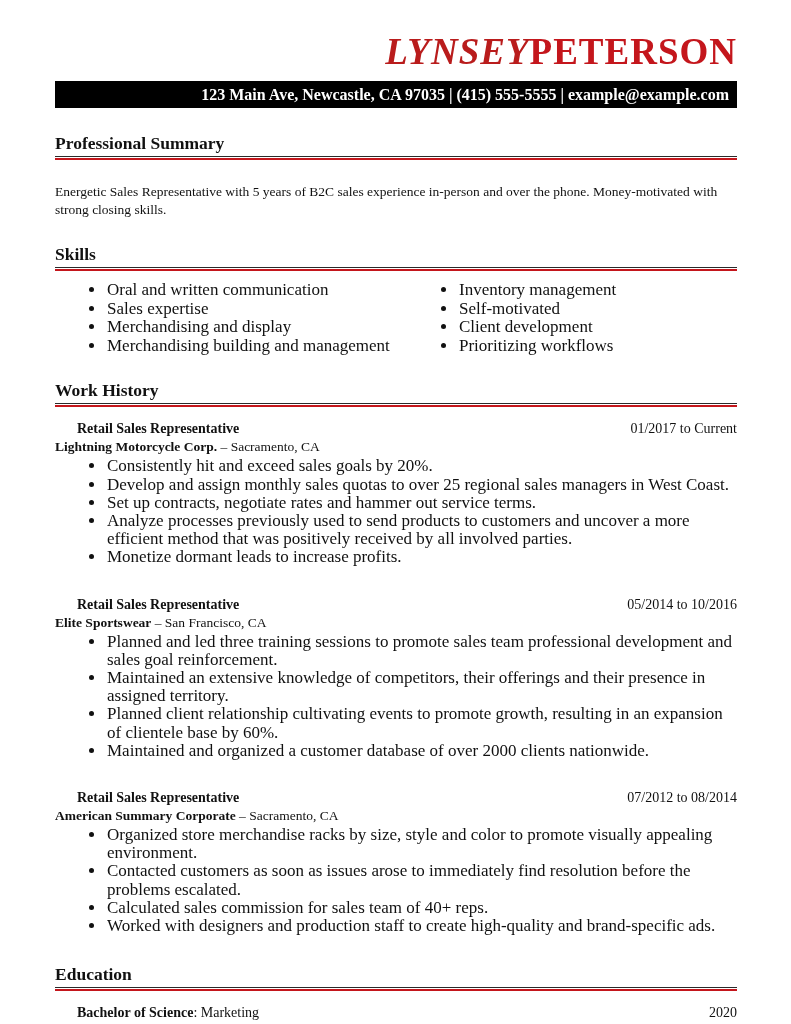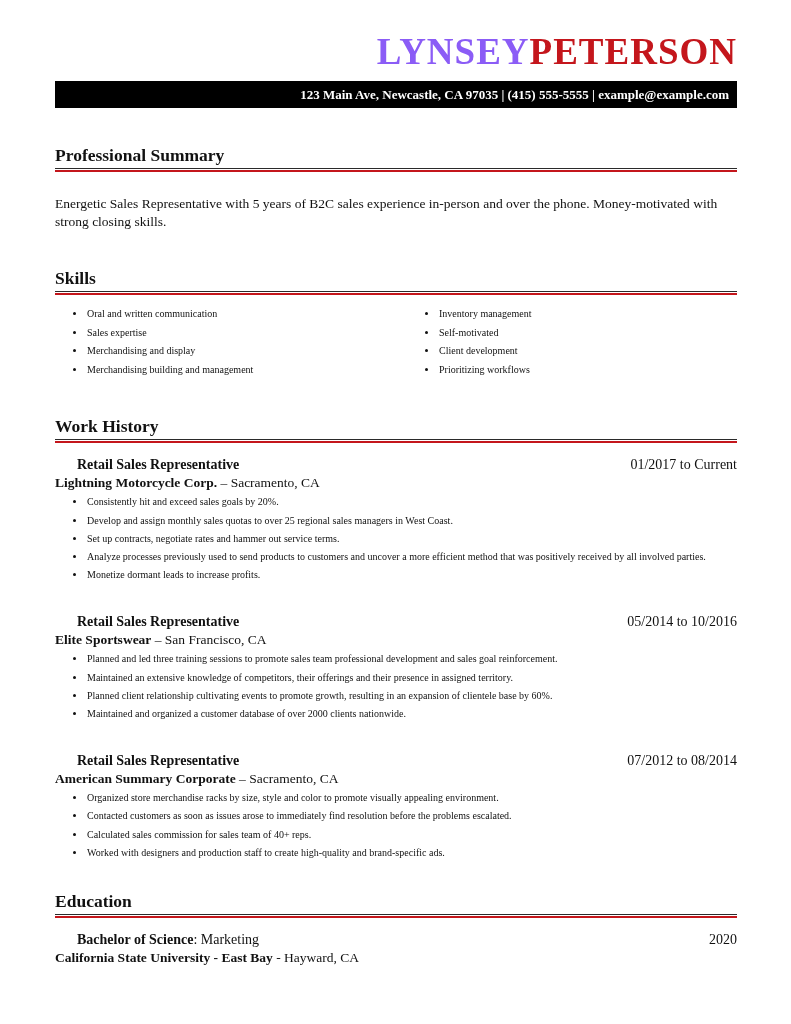--- a/index.html
+++ b/index.html
@@ -20,36 +20,36 @@
   }
   
   .name {
     text-align: right;
     font-size: 37px;
     font-weight: bold;
     letter-spacing: 1px;
     line-height: 40px;
     white-space: nowrap;
   }
-  .name .first { color: #8b5cf6; }
+  .name .first { color: #b91c1c; font-style: italic; }
   .name .last  { color: #c4161c; }
   .contact-bar {
     margin-top: 9px;
     background: #000000;
     color: #ffffff;
     height: 27px;
     line-height: 27px;
     text-align: right;
     padding-right: 8px;
-    font-size: 13px;
+    font-size: 16px;
     font-weight: bold;
   }
   
   h2.section-title {
-    margin-top: 37px;
+    margin-top: 25px;
     font-size: 17.5px;
     font-weight: bold;
     color: #111111;
     line-height: 20px;
   }
   .section-rule {
     margin-top: 3px;
     height: 4px;
     border-top: 1px solid #2a2a2a;
     background: linear-gradient(to bottom, #ffffff 0 1px, #c4161c 1px 100%);
@@ -59,23 +59,24 @@
     font-size: 13.5px;
     line-height: 18px;
     margin-top: 23px;
   }
   ul.bullets {
     list-style: disc outside;
     margin-top: 1px;
     padding-left: 31px;
   }
   ul.bullets li {
-    font-size: 10px;
+    font-size: 17px;
     line-height: 18.2px;
     padding-left: 1px;
+    margin-left: 20px;
   }
   
   .skills-cols { display: flex; margin-top: 10px; }
   .skills-col-left  { width: 352px; }
   .skills-col-right { flex: 1; }
   .skills-cols ul.bullets { margin-top: 0; }
   ul.bullets.skills li { line-height: 18.6px; }
   
   .job { margin-bottom: 29px; }
   .job-head, .edu-head {

